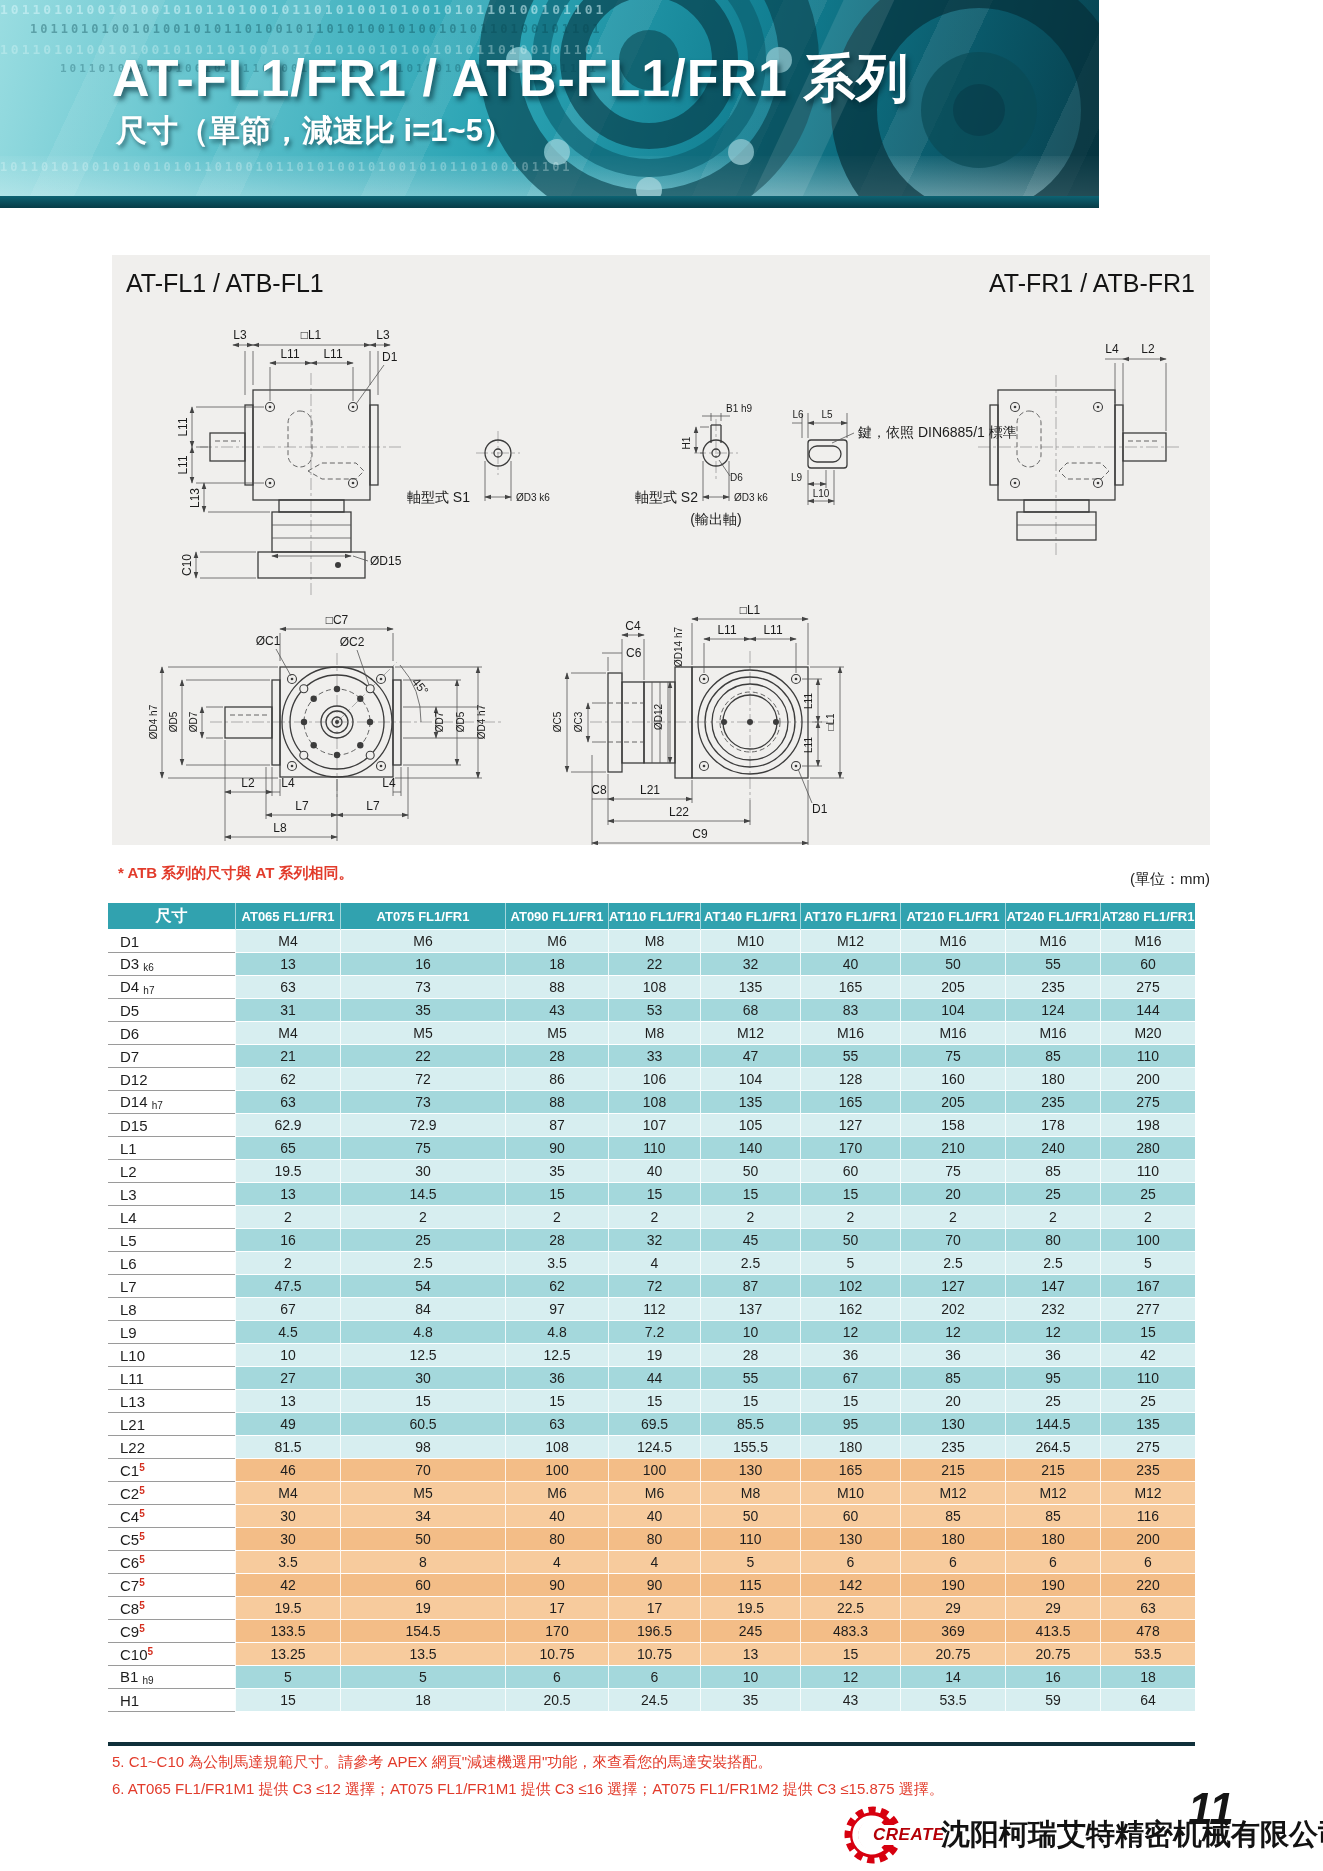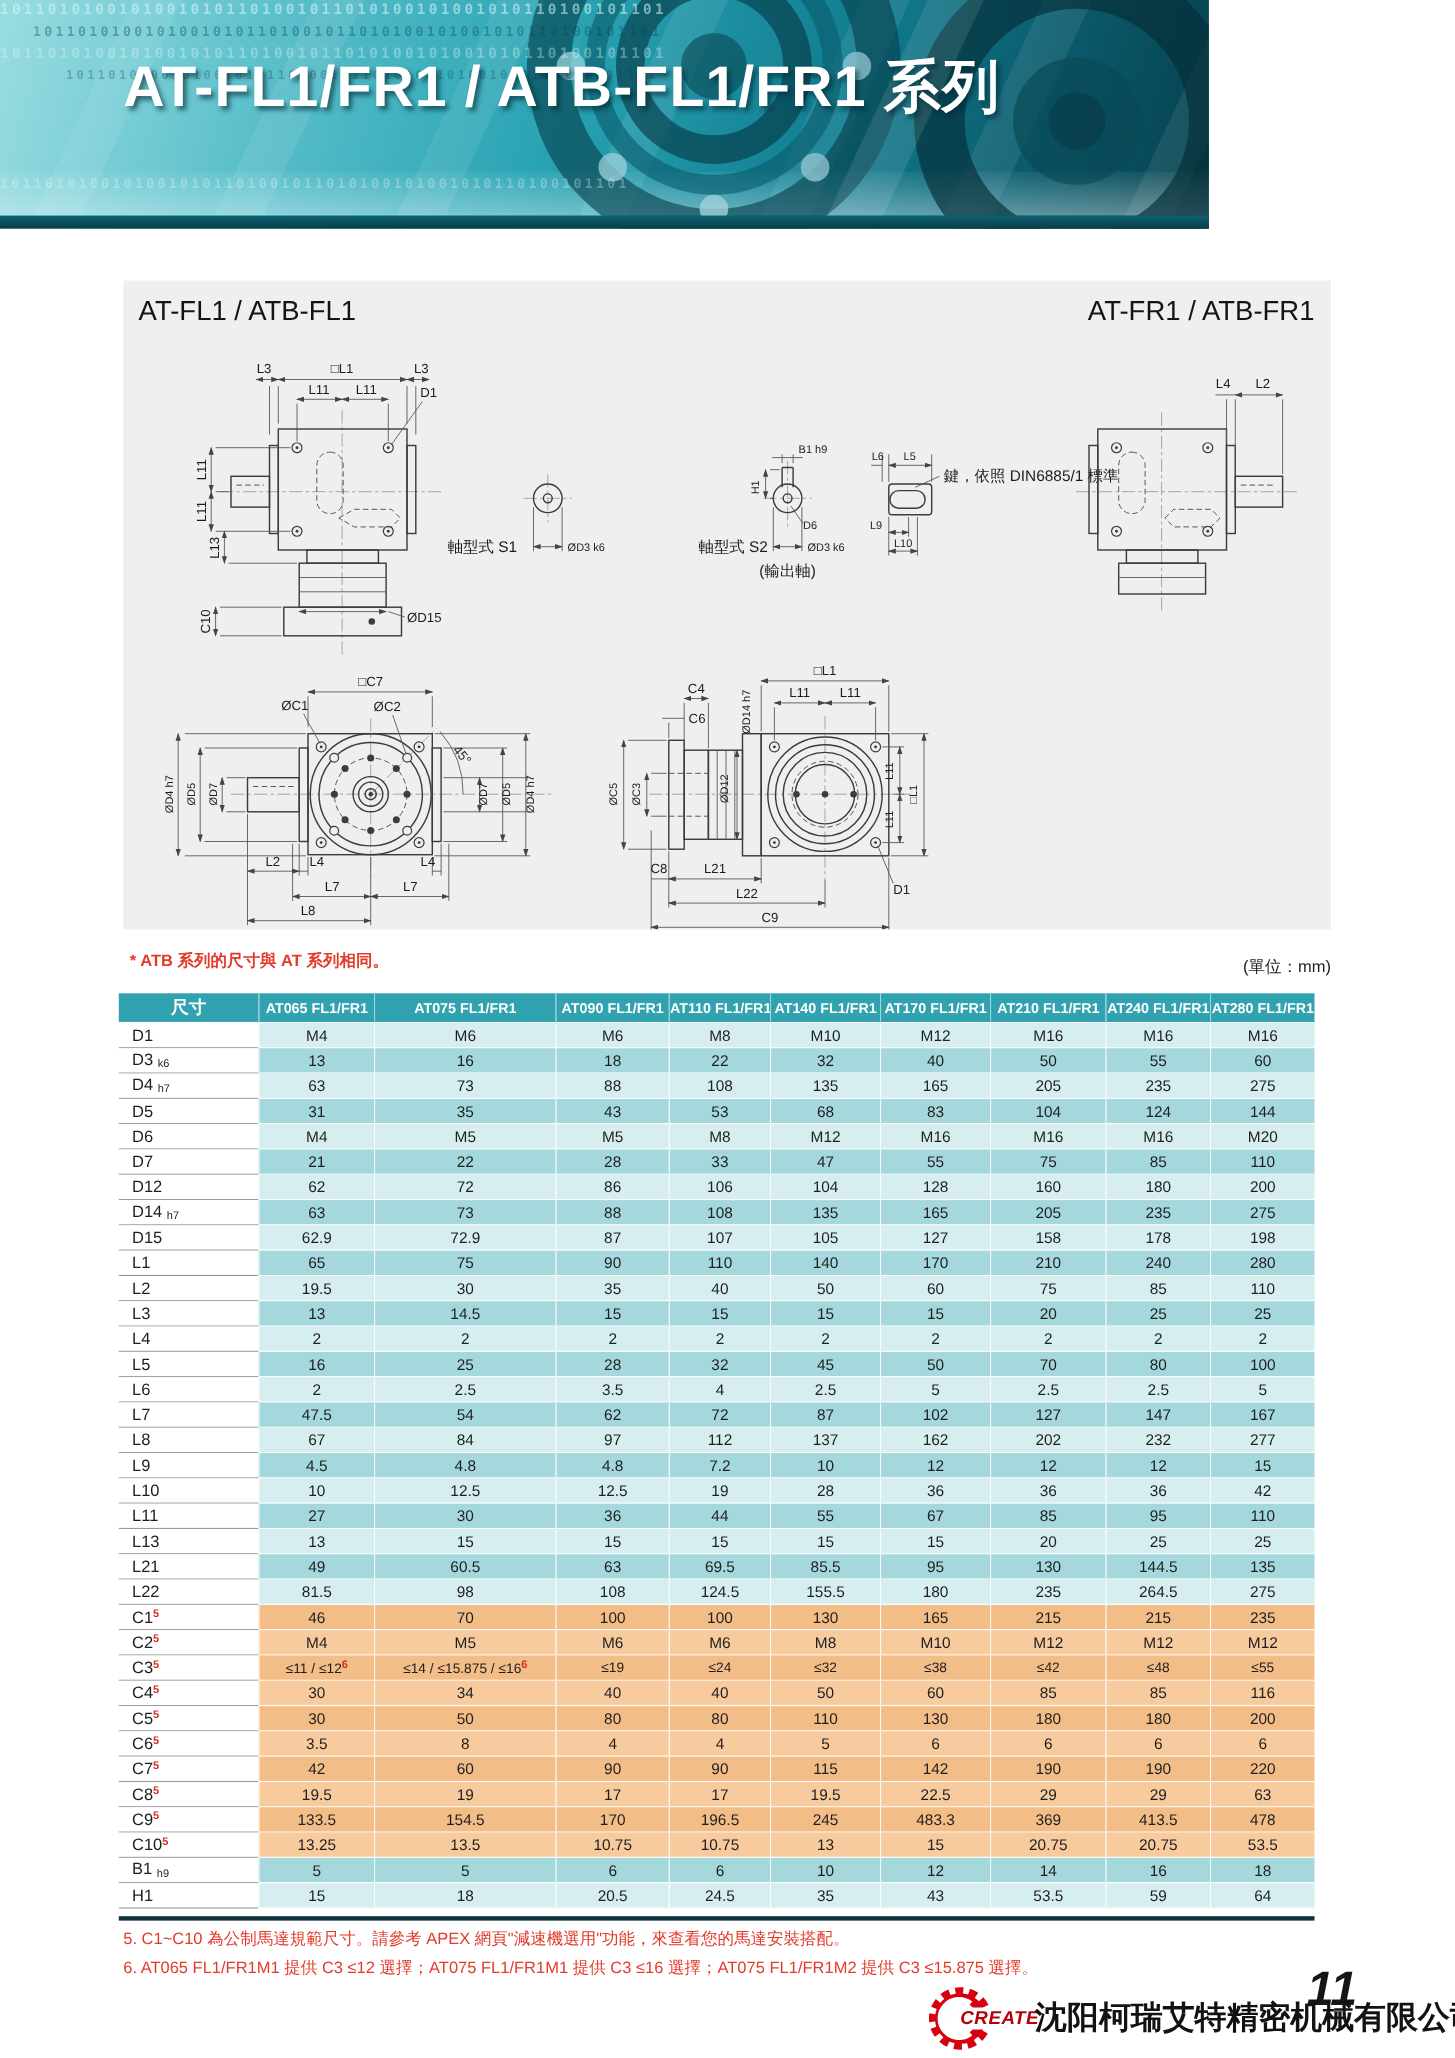--- a/index.html
+++ b/index.html
@@ -102,20 +102,21 @@
         <circle cx="700" cy="110" r="26" fill="#083844"></circle>
       </g>
       <rect x="520" y="-40" width="46" height="320" fill="#ffffff" opacity="0.10" transform="rotate(25 540 100)"></rect>
     </svg>
     <span class="bin bin1">10110101001010010101101001011010100101001010110100101101</span>
     <span class="bin bin2">10110101001010010101101001011010100101001010110100101101</span>
     <span class="bin bin3">10110101001010010101101001011010100101001010110100101101</span>
     <span class="bin bin4">10110101001010010101101001011010100101001010110100101101</span>
     <span class="bin bin5">10110101001010010101101001011010100101001010110100101101</span>
     <div class="b-title">AT-FL1/FR1 / ATB-FL1/FR1 系列</div>
+    <div class="b-sub">尺寸（單節，減速比 i=1~5）</div>
   </div>
 
   <div class="panel">
     <div class="pt-left">AT-FL1 / ATB-FL1</div>
     <div class="pt-right">AT-FR1 / ATB-FR1</div>
 
     <svg id="dwg" width="1098" height="590" viewBox="0 0 1098 590">
       <defs>
         <marker id="ar" markerWidth="9" markerHeight="8" refX="8" refY="4" orient="auto-start-reverse">
           <path d="M0,1 L9,4 L0,7 z" fill="#444"></path>
@@ -785,32 +786,20 @@
           <td class="val ol2">M5</td>
           <td class="val ol2">M6</td>
           <td class="val ol2">M6</td>
           <td class="val ol2">M8</td>
           <td class="val ol2">M10</td>
           <td class="val ol2">M12</td>
           <td class="val ol2">M12</td>
           <td class="val ol2">M12</td>
         </tr>
         <tr>
-          <td class="lbl">C3<span class="sp">5</span></td>
-          <td class="val om small">≤11 / ≤12<span class="sp">6</span></td>
-          <td class="val om small">≤14 / ≤15.875 / ≤16<span class="sp">6</span></td>
-          <td class="val om small">≤19</td>
-          <td class="val om small">≤24</td>
-          <td class="val om small">≤32</td>
-          <td class="val om small">≤38</td>
-          <td class="val om small">≤42</td>
-          <td class="val om small">≤48</td>
-          <td class="val om small">≤55</td>
-        </tr>
-        <tr>
           <td class="lbl">C4<span class="sp">5</span></td>
           <td class="val ol2">30</td>
           <td class="val ol2">34</td>
           <td class="val ol2">40</td>
           <td class="val ol2">40</td>
           <td class="val ol2">50</td>
           <td class="val ol2">60</td>
           <td class="val ol2">85</td>
           <td class="val ol2">85</td>
           <td class="val ol2">116</td>

